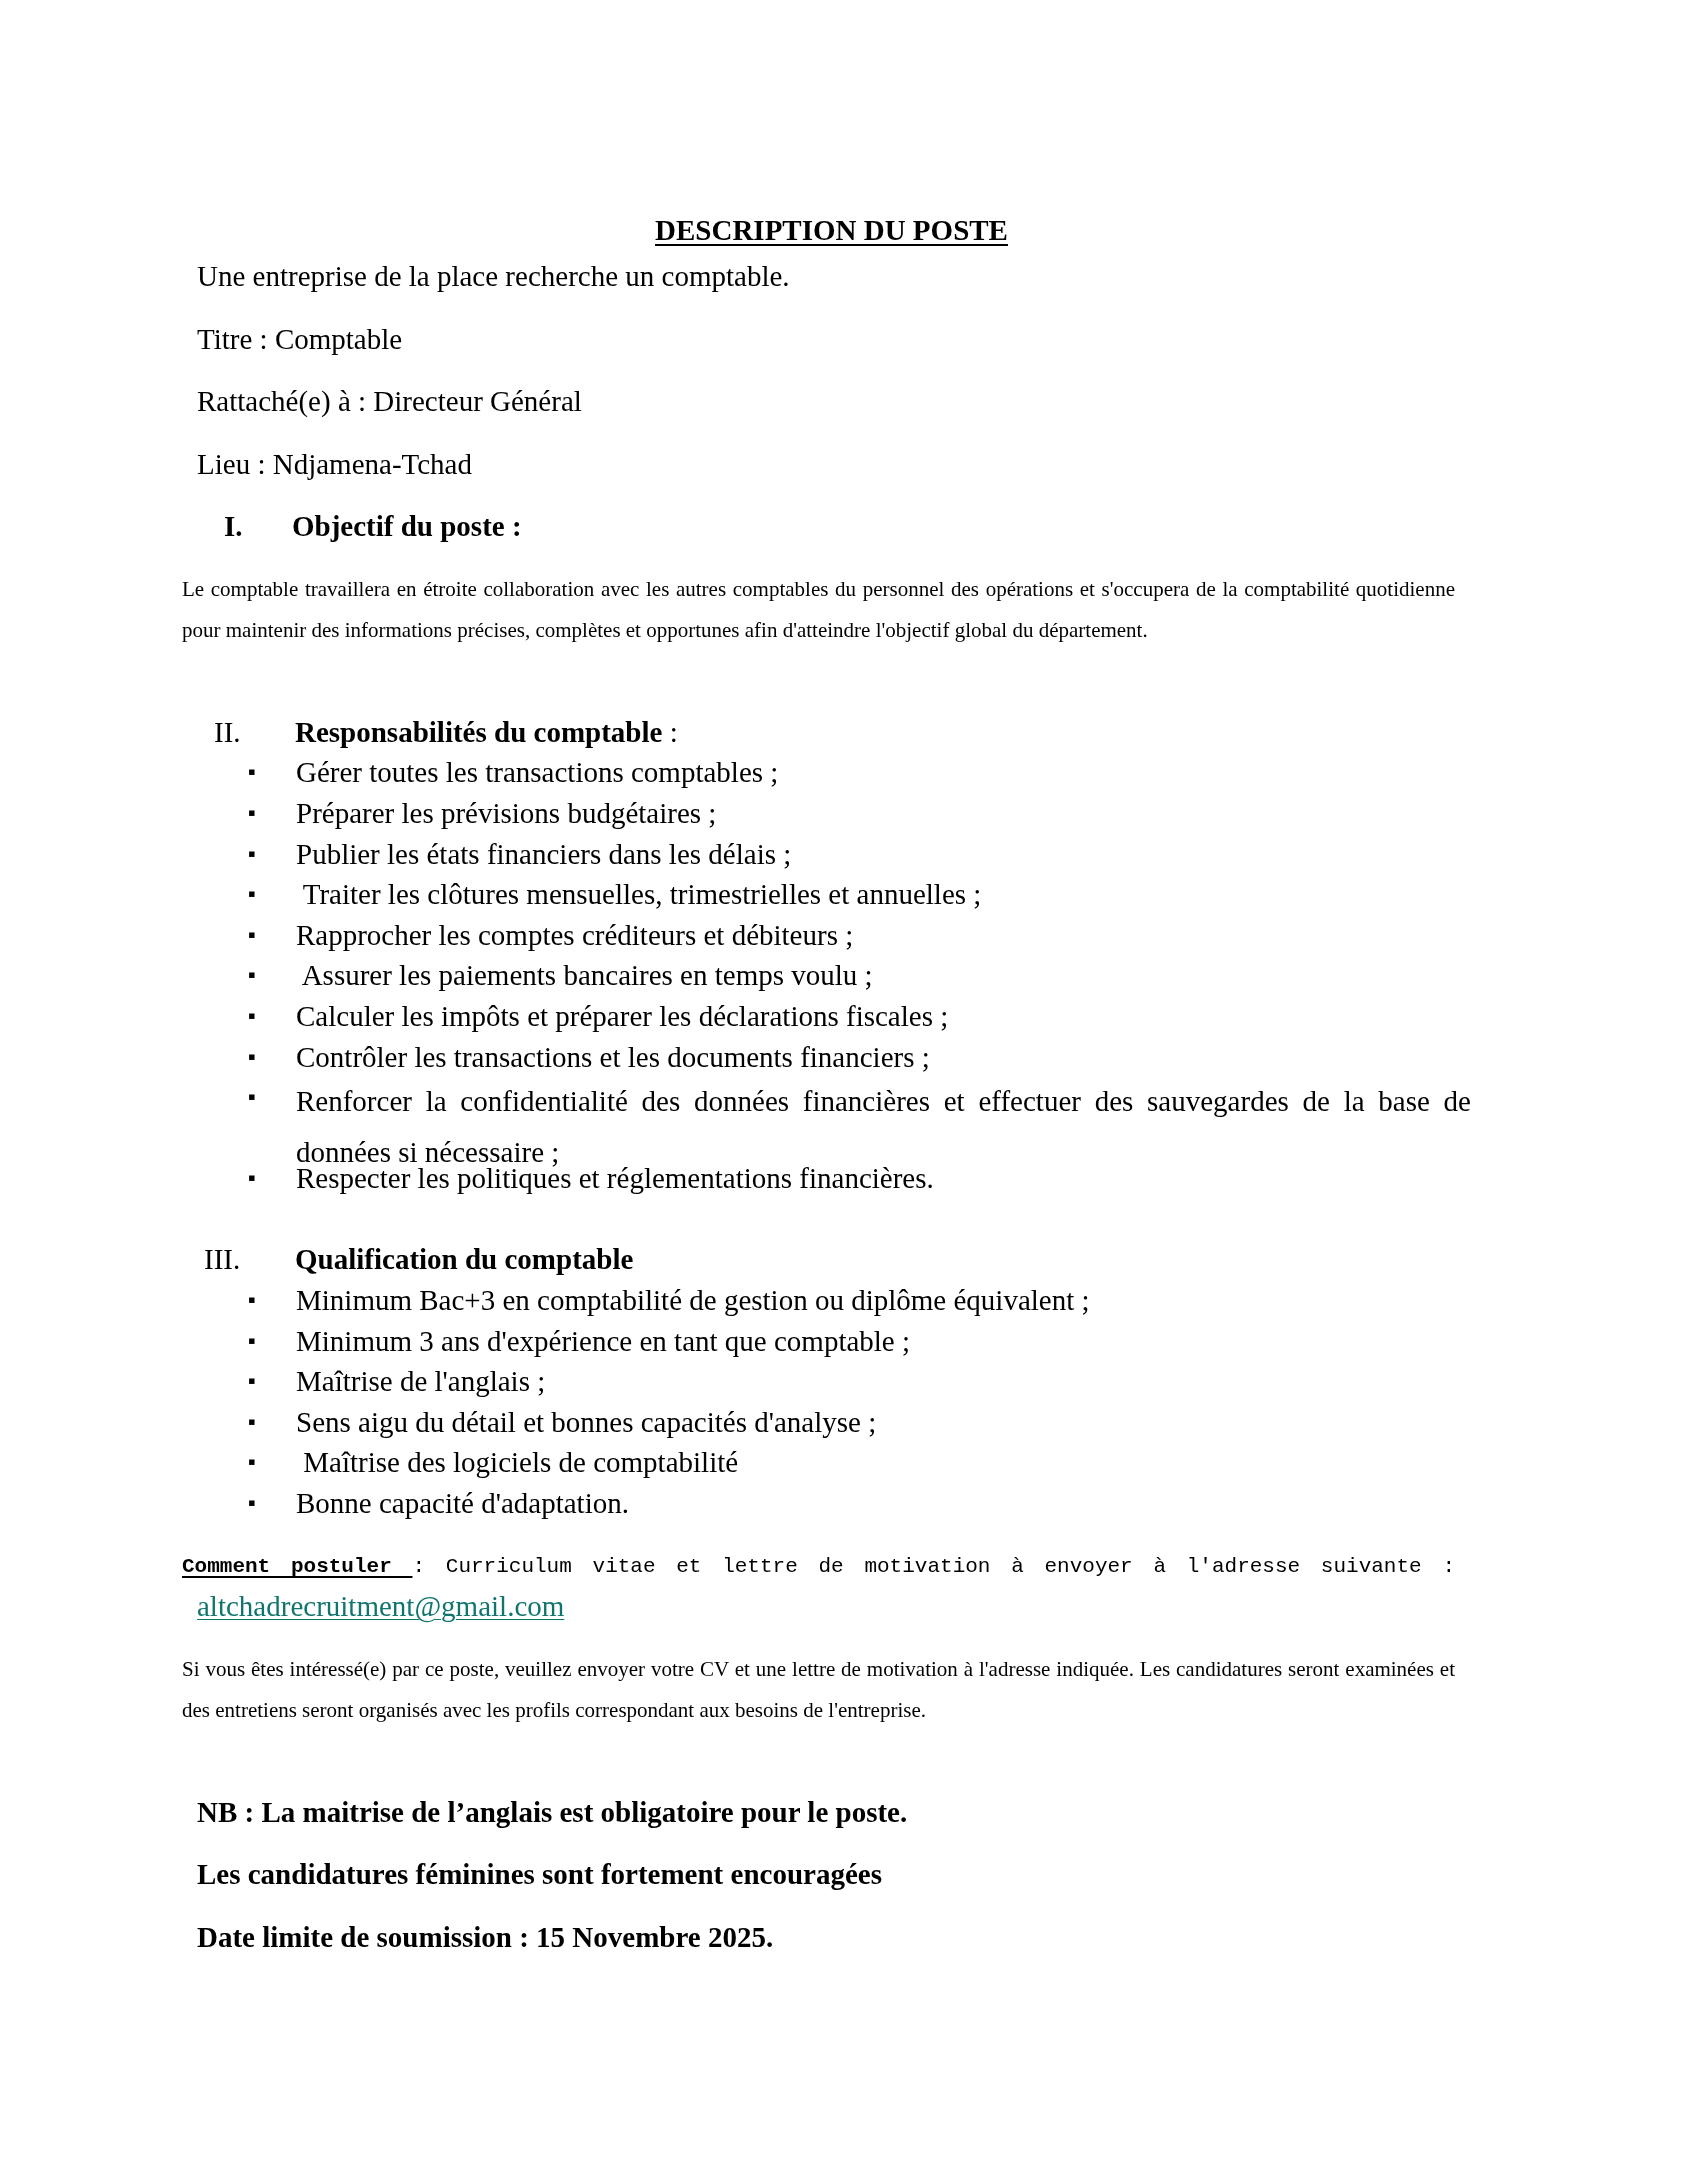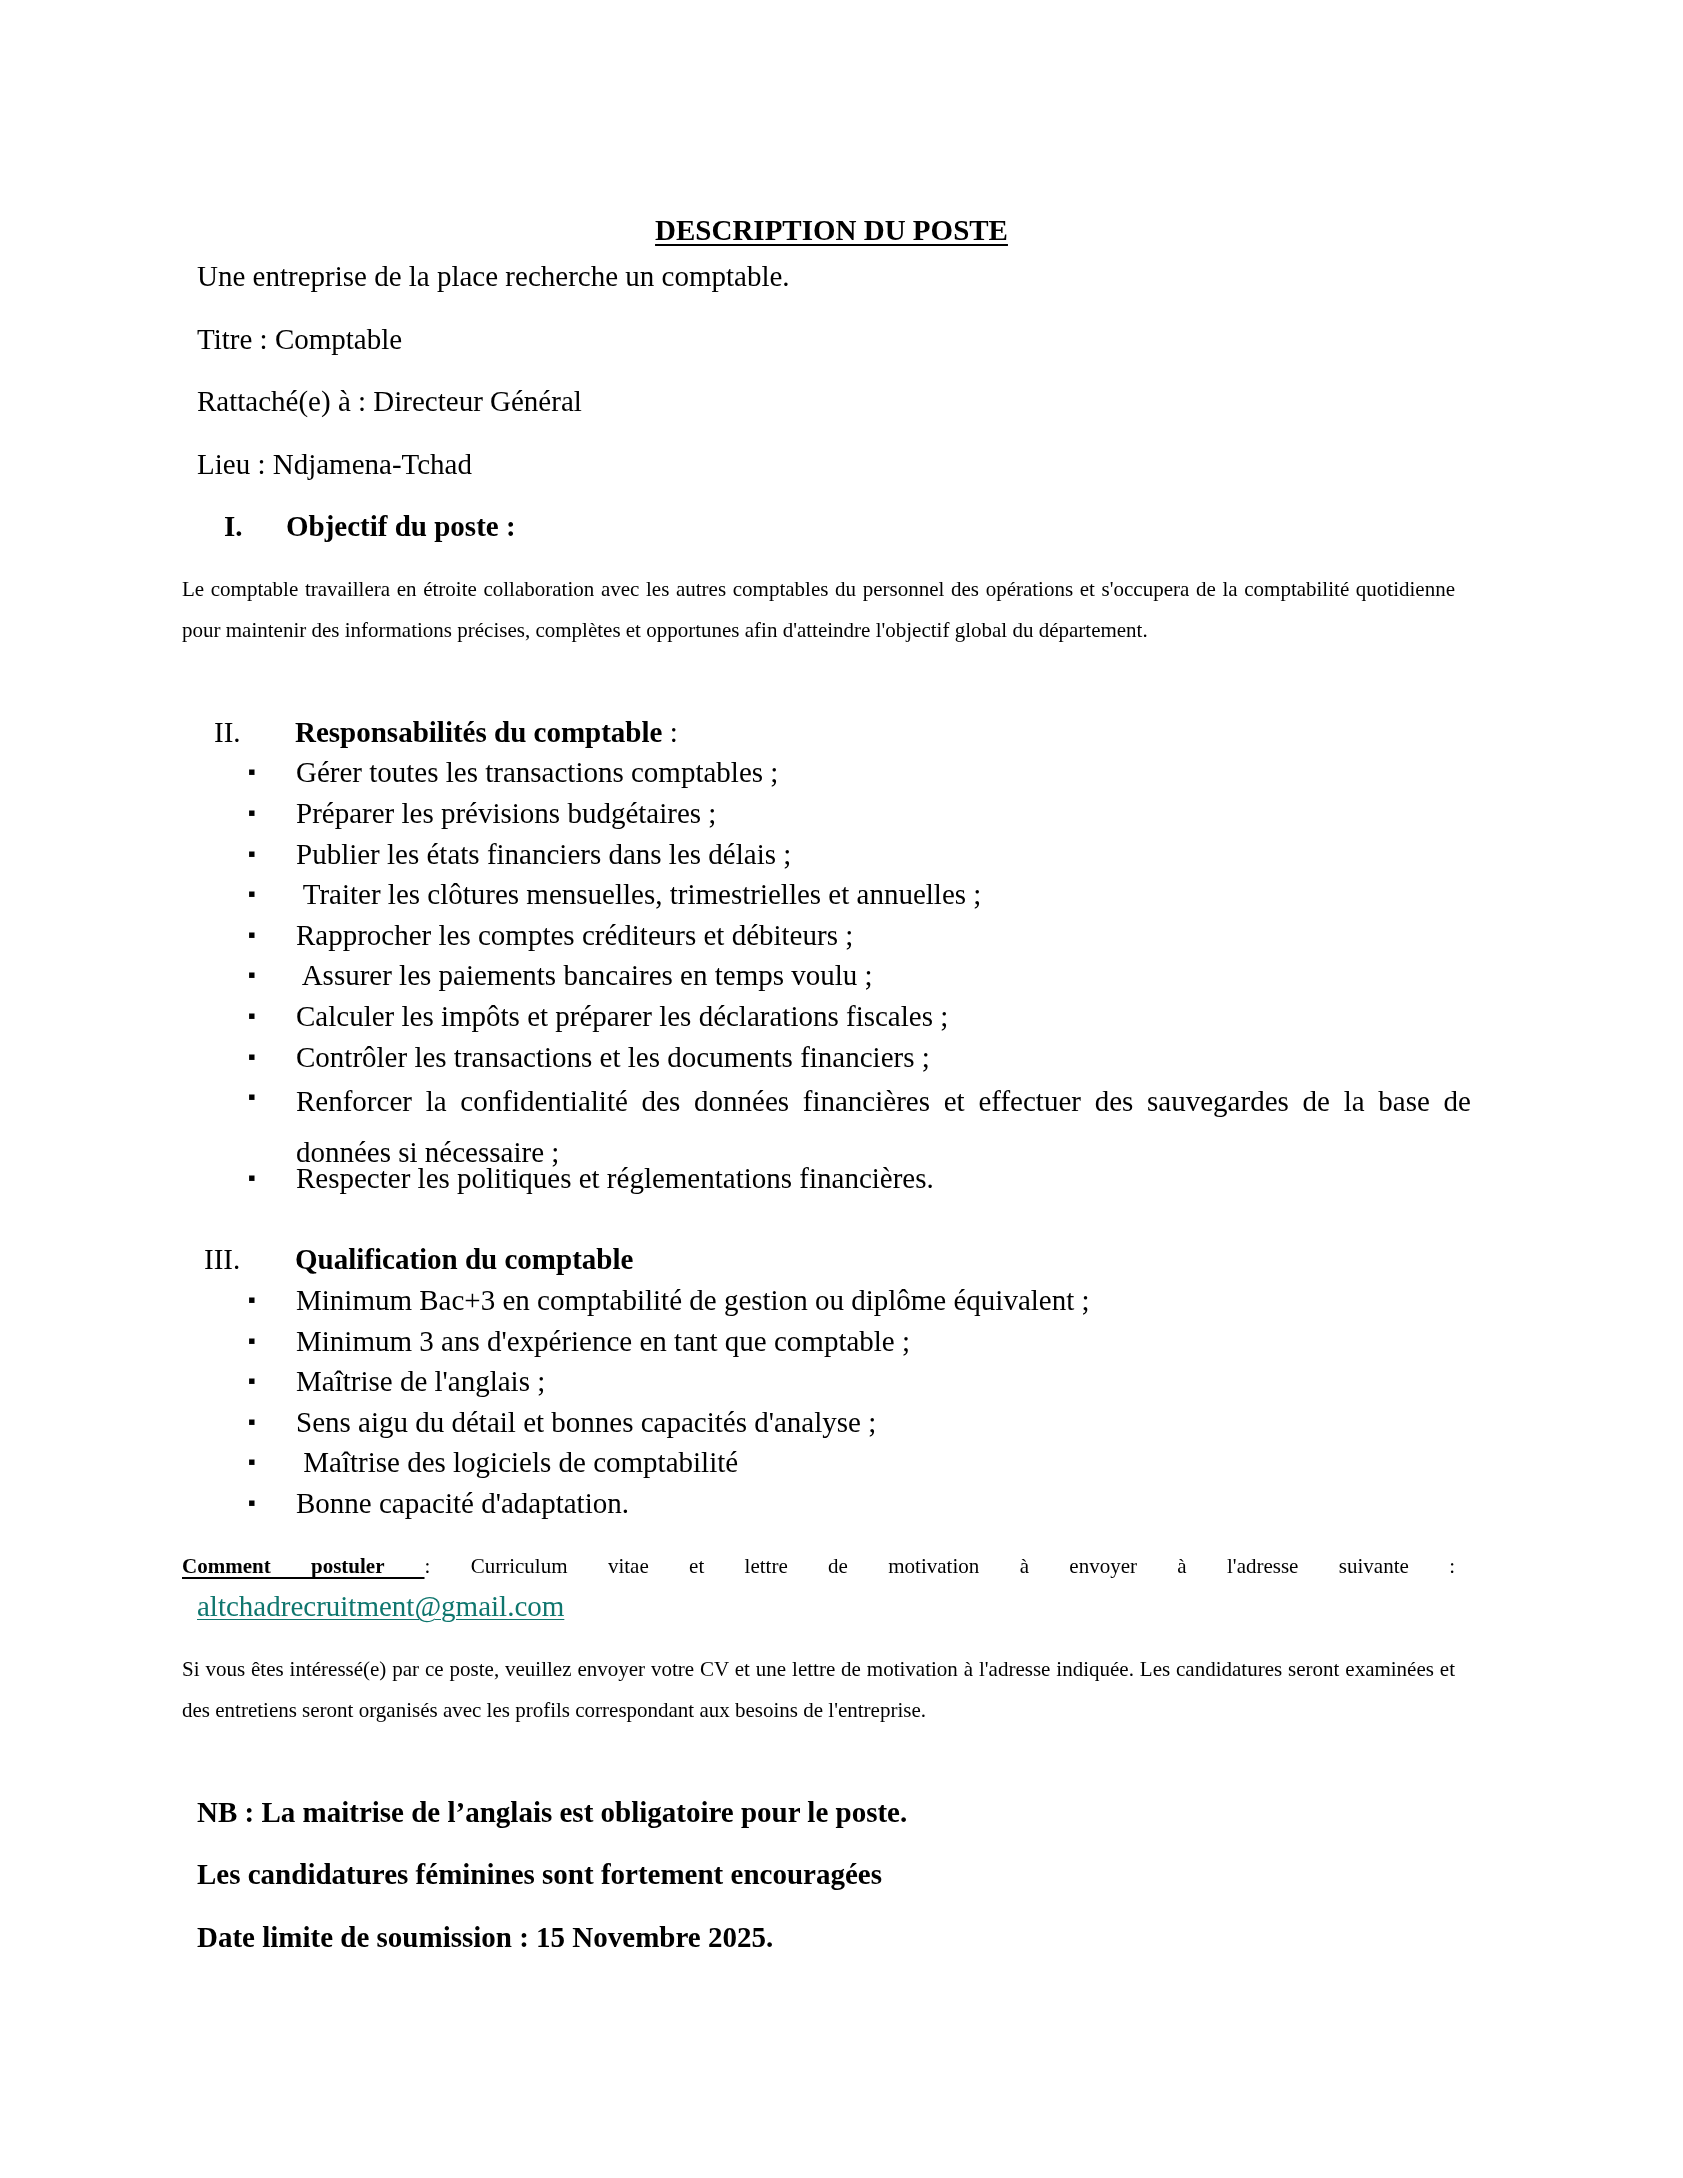--- a/index.html
+++ b/index.html
@@ -1,21 +1,21 @@
 <!DOCTYPE html>
 <html><head>
 <meta charset="utf-8">
 <style>
   html, body { margin: 0; padding: 0; background: #ffffff; }
   body { width: 1683px; height: 2178px; position: relative; overflow: hidden;
          font-family: "Liberation Serif", "DejaVu Serif", serif; color: #000; }
   .line { position: absolute; left: 197px; font-size: 29px; line-height: 34px; white-space: nowrap; }
   .just { position: absolute; left: 182px; width: 1273px; font-size: 21px; line-height: 41px;
           text-align: justify; text-align-last: left; }
-  .just.full-last { text-align-last: justify; }
+  .just.full-last { text-align-last: justify; font-family: Liberation Mono, monospace; }
   .title { position: absolute; left: 0; width: 1663px; text-align: center; top: 196px;
            font-size: 29px; font-weight: bold; line-height: 34px; margin-top: 17px; }
   .title span { text-decoration: underline; text-decoration-thickness: 2px; text-underline-offset: 4px; }
   .heading { position: absolute; font-size: 29px; line-height: 34px; white-space: nowrap; }
   .heading .num { position: absolute; left: 0; }
   .heading .txt { position: absolute; left: 0; }
   .bullet { position: absolute; left: 248px; font-size: 29px; line-height: 34px; white-space: nowrap; }
   .bullet .dot { position: absolute; left: 0; top: 0; font-weight: bold; font-size: 22px; }
   .bullet .txt { position: absolute; left: 48px; top: 0; text-align: center; }
   .bullet.wrap .txt { white-space: normal; width: 1175px; line-height: 51px; top: -4px; text-align: justify; }
@@ -39,21 +39,21 @@
   </div>
   <div class="line" style="top:384px">
     <span>Rattaché(e) à : </span><span>Directeur Général</span>
   </div>
   <div class="line" style="top:447px">
     <span>Lieu : </span><span>Ndjamena-Tchad</span>
   </div>
 
   <div class="heading bold" style="top:509px; left:224px;">
     <span class="num">I.</span>
-    <span class="txt" style="left:62px">Objectif du poste :</span>
+    <span class="txt" style="left:68px">Objectif du poste :</span>
   </div>
   <div class="just" style="top:569px">Le comptable travaillera en étroite collaboration avec les autres comptables du personnel des opérations et s'occupera de la comptabilité quotidienne pour maintenir des informations précises, complètes et opportunes afin d'atteindre l'objectif global du département.</div>
 
   <div class="heading" style="top:715px; left:214px;">
     <span class="num">II.</span>
     <span class="txt" style="left:81px"><span class="bold">Responsabilités du comptable</span><span> :</span></span>
   </div>
 
   <div>
     <div class="bullet" style="top:755px">

